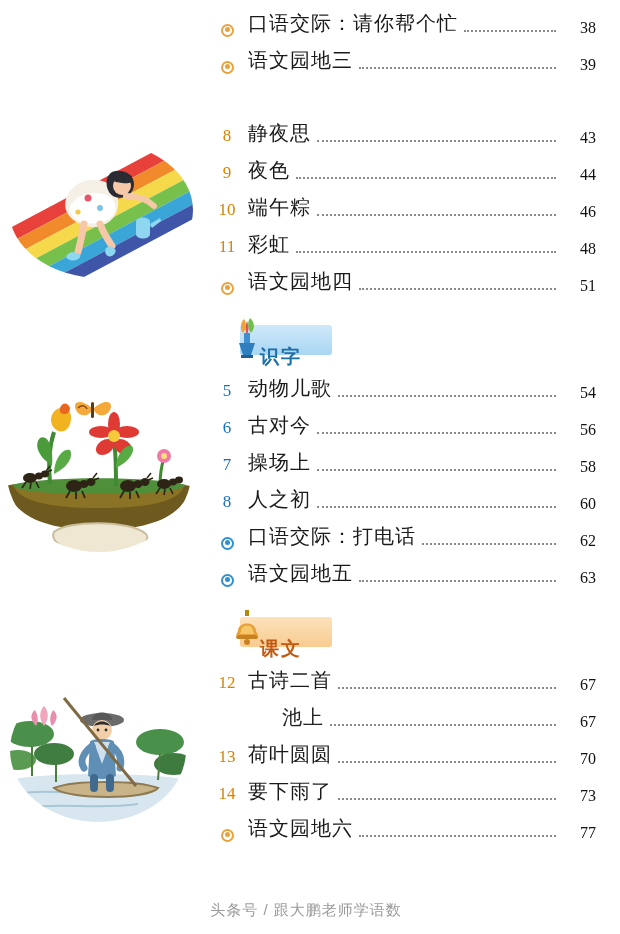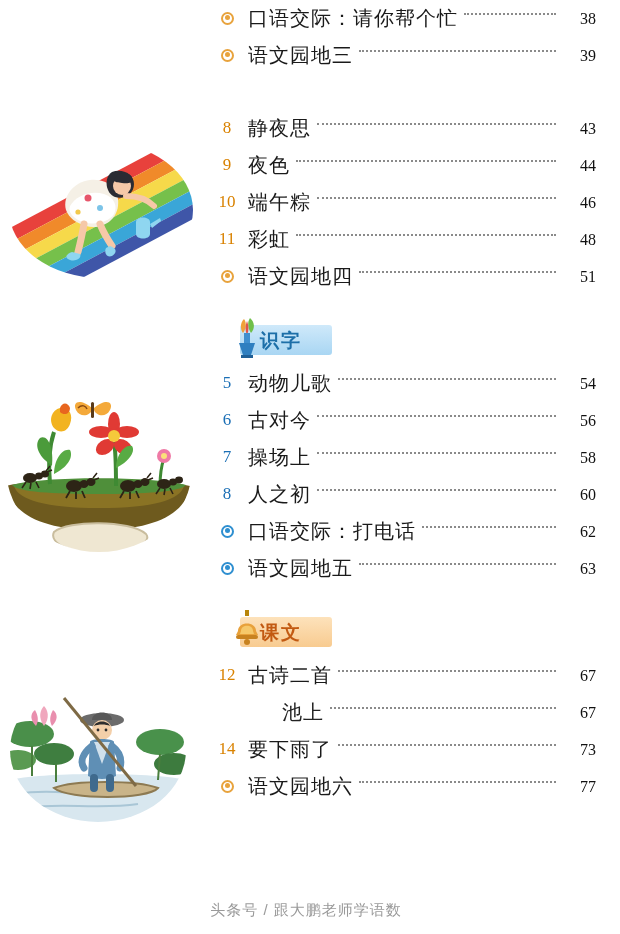--- a/index.html
+++ b/index.html
@@ -25,21 +25,21 @@
     position: absolute;
     left: 206px;
     top: 0;
     width: 390px;
   }
   .group {
     position: relative;
   }
   .row {
     display: flex;
-    align-items: center;
+    align-items: flex-end;
     height: 37px;
     position: relative;
   }
   .marker {
     width: 42px;
     flex: 0 0 42px;
     text-align: center;
     font-family: "Liberation Serif", serif;
     font-size: 17px;
     color: #d98200;
@@ -128,21 +128,21 @@
   }
   .banner-plate.blue {
     background: linear-gradient(180deg, #cfe9fa 0%, #a9d6f3 100%);
   }
   .banner-plate.orange {
     background: linear-gradient(180deg, #fde2bb 0%, #f8cb90 100%);
   }
   .banner-label {
     position: absolute;
     left: 42px;
-    top: 13px;
+    top: 29px;
     font-size: 19px;
     letter-spacing: 2px;
     font-weight: bold;
   }
   .banner-label.blue { color: #1d6fa8; }
   .banner-label.orange { color: #c25a12; }
   .banner-icon {
     position: absolute;
     left: 12px;
     top: 0;
@@ -521,20 +521,26 @@
         <span class="dots"></span>
         <span class="pageno">67</span>
       </div>
       <div class="row">
         <span class="marker"></span>
         <span class="title sub">池上</span>
         <span class="dots"></span>
         <span class="pageno">67</span>
       </div>
       <div class="row">
+        <span class="marker">13</span>
+        <span class="title">荷叶圆圆</span>
+        <span class="dots"></span>
+        <span class="pageno">70</span>
+      </div>
+      <div class="row">
         <span class="marker">14</span>
         <span class="title">要下雨了</span>
         <span class="dots"></span>
         <span class="pageno">73</span>
       </div>
       <div class="row">
         <span class="marker circ"></span>
         <span class="title">语文园地六</span>
         <span class="dots"></span>
         <span class="pageno">77</span>

